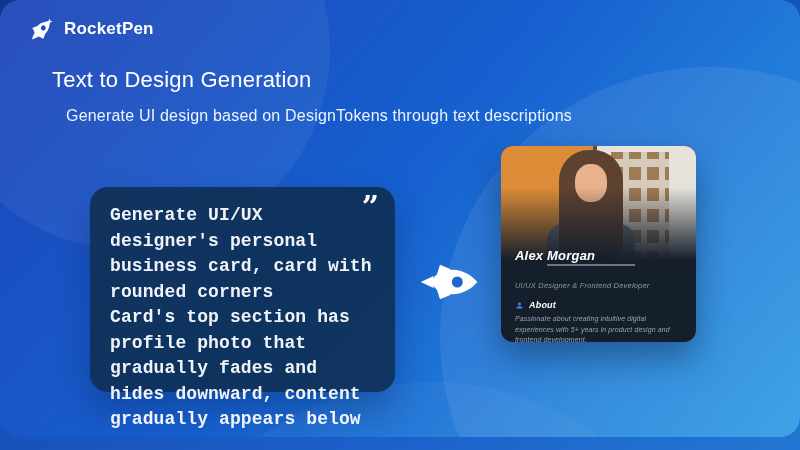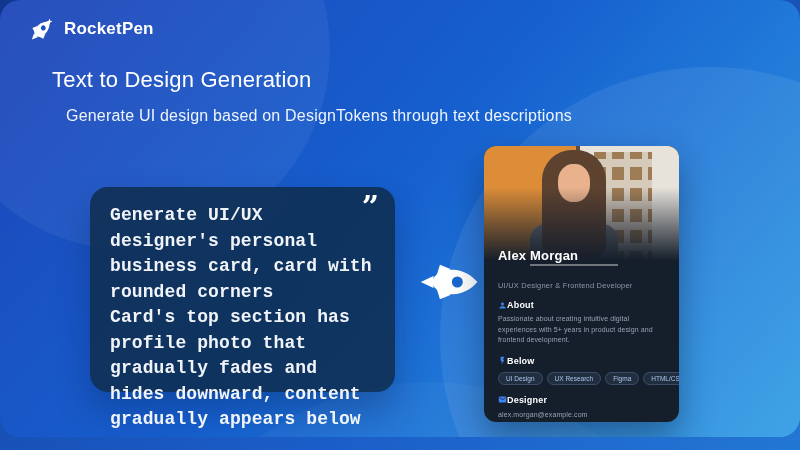--- a/index.html
+++ b/index.html
@@ -37,44 +37,45 @@
   }
   .prompt-text{
     color:#f0f4f9;font-size:18px;line-height:1.42;font-weight:600;
     font-family:Liberation Mono, monospace;
     white-space:pre-line;letter-spacing:.1px;
   }
 
   .rocket-mid{position:absolute;left:418px;top:260px;}
 
   .profile-card{
-    position:absolute;left:484px;top:146px;width:195px;height:276px;
+    position:absolute;left:501px;top:146px;width:195px;height:196px;
     background:#151e2b;border-radius:12px;overflow:hidden;
     box-shadow:0 16px 34px rgba(0,15,40,0.38);
+    font-style:italic;
   }
   .photo{position:absolute;left:0;top:0;right:0;height:118px;background:#dd8d38;}
   .photo-right{position:absolute;left:96px;top:0;bottom:0;right:0;background:#e7e3db;}
   .building{
     position:absolute;left:14px;top:6px;width:58px;bottom:0;
     background-color:#b79468;
     background-image:
       repeating-linear-gradient(90deg, rgba(0,0,0,0) 0 12px, #d6cabb 12px 18px),
       repeating-linear-gradient(0deg, #9e7c55 0 13px, #d6cabb 13px 21px);
   }
   .photo-divider{position:absolute;left:92px;top:0;width:4px;height:72px;background:#46423d;opacity:.85;}
   .jacket{position:absolute;left:46px;top:78px;width:88px;height:42px;background:#71757c;border-radius:16px 16px 0 0;}
   .hair{position:absolute;left:58px;top:4px;width:64px;height:108px;background:#5e4230;border-radius:30px 30px 14px 14px;}
   .face{position:absolute;left:74px;top:18px;width:32px;height:38px;background:#eab28c;border-radius:46%;}
   .photo-fade{position:absolute;inset:0;background:linear-gradient(180deg,rgba(21,30,43,0) 35%,rgba(21,30,43,0.55) 68%,#151e2b 97%);}
 
   .card-body{position:absolute;left:0;right:0;top:102px;padding:0 14px;color:#fff;}
   .p-name{font-size:13px;font-weight:bold;letter-spacing:.2px;}
   .p-role{font-size:7.5px;color:#8d97a6;margin-top:18px;letter-spacing:.2px;}
   .sec{margin-top:10px;}
-  .sec-head{display:flex;align-items:center;}
+  .sec-head{display:flex;align-items:center;gap:5px;}
   .sec-head svg{display:block;}
   .sec-label{font-size:9px;font-weight:bold;letter-spacing:.2px;}
   .sec-text{font-size:7px;color:#98a2b1;line-height:1.5;margin-top:4px;letter-spacing:.1px;}
   .pills{display:flex;gap:4px;margin-top:6px;}
   .pill{
     font-size:6.5px;color:#abc4ea;background:#212e40;
     border:1px solid rgba(125,155,205,0.28);
     padding:2px 7px;border-radius:999px;white-space:nowrap;
   }
 </style>

